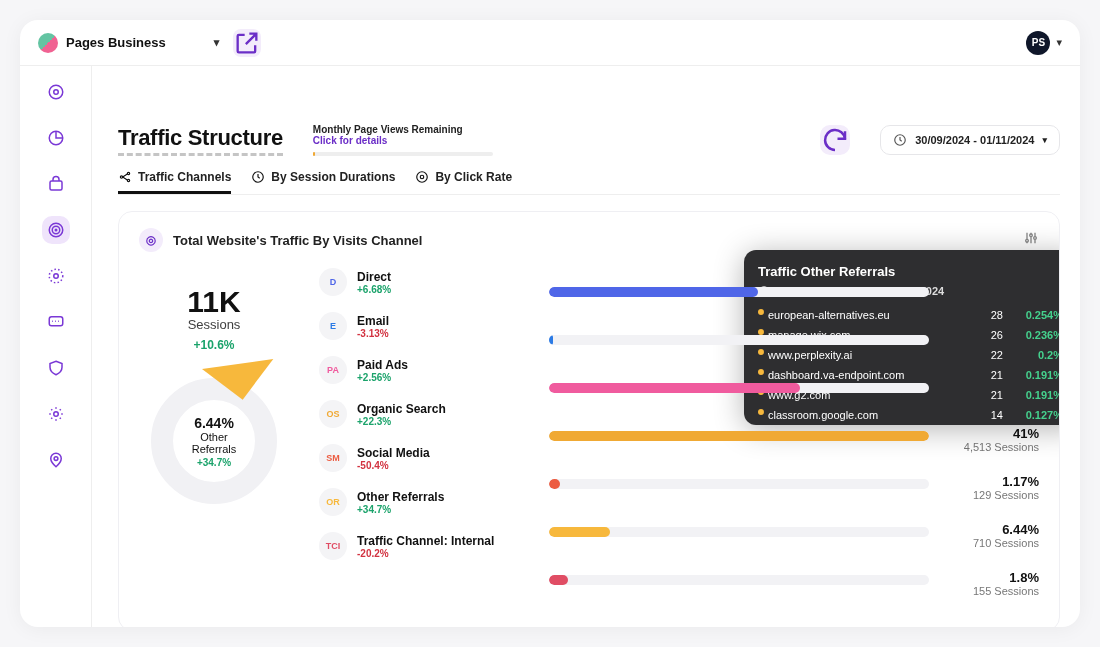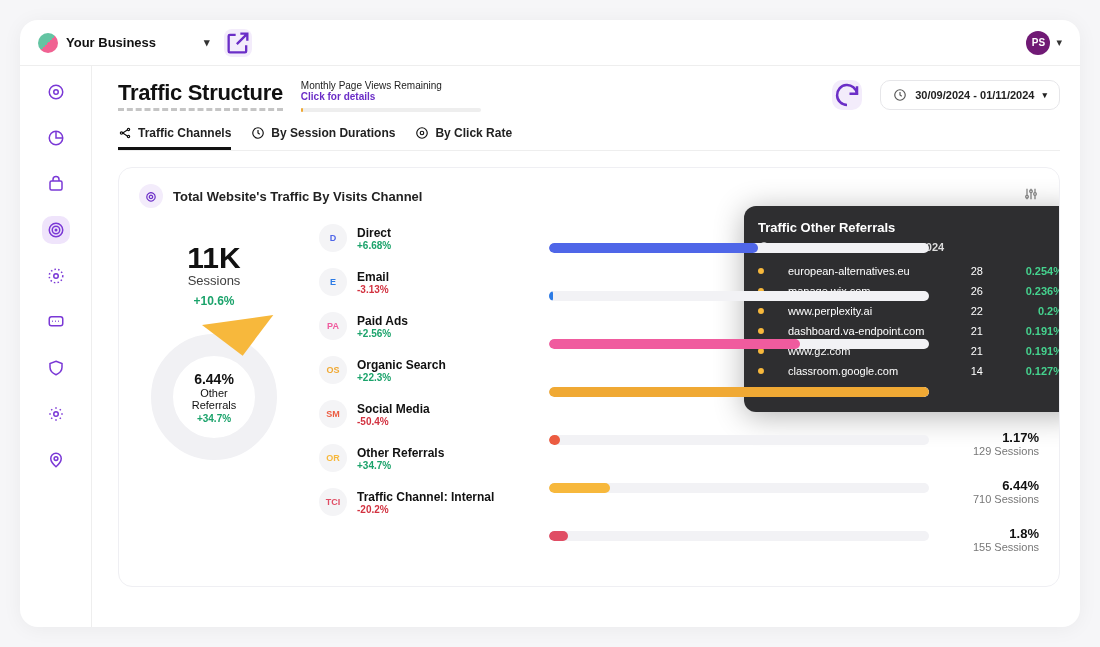--- a/index.html
+++ b/index.html
@@ -8,35 +8,35 @@
 
   .shell { position:absolute; inset:20px; background:#fff; border-radius:18px; box-shadow:0 2px 20px rgba(0,0,0,.05); overflow:hidden; }
 
   
   .topbar { height:46px; border-bottom:1px solid #eee; display:flex; align-items:center; padding:0 18px; }
   .biz { display:flex; align-items:center; gap:8px; font-weight:700; font-size:13px; }
   .biz .logo { width:20px; height:20px; border-radius:50%; background:linear-gradient(135deg,#63c4a2 0 50%,#f06292 50% 100%); display:inline-block; }
   .caret { margin-left:40px; font-size:11px; color:#333; }
   .share-btn { margin-left:14px; width:28px; height:28px; border-radius:8px; background:#f3ecfb; display:flex; align-items:center; justify-content:center; color:#6b2ec7; font-size:13px; }
   .topbar .spacer { flex:1; }
-  .avatar { width:24px; height:24px; border-radius:50%; background:#701a75; color:#fff; font-size:10px; font-weight:700; display:flex; align-items:center; justify-content:center; }
+  .avatar { width:24px; height:24px; border-radius:50%; background:#0f172a; color:#fff; font-size:10px; font-weight:700; display:flex; align-items:center; justify-content:center; }
 
   
   .sidebar { position:absolute; left:0; top:46px; bottom:0; width:72px; border-right:1px solid #eee; display:flex; flex-direction:column; align-items:center; padding-top:12px; gap:18px; }
   .nav-ico { width:28px; height:28px; border-radius:10px; display:flex; align-items:center; justify-content:center; color:#7a38d6; }
   .nav-ico.active { background:#efe4fb; }
   .nav-ico svg { width:18px; height:18px; stroke:#7a38d6; fill:none; stroke-width:2; }
 
   
   .main { position:absolute; left:72px; right:0; top:46px; bottom:0; padding:14px 20px 20px 26px; overflow:hidden; }
 
-  .title-row { display:flex; align-items:flex-start; gap:18px; }
+  .title-row { display:flex; align-items:center; gap:30px;margin-top:44px; }
   h1.page-title { font-size:22px; font-weight:800; letter-spacing:-.3px; border-bottom:3px dashed #c5c5c5; padding-bottom:2px; }
   .quota { font-size:10px; }
-  .quota .lbl { font-weight:400; color:#222; }
+  .quota .lbl { font-weight:700; color:#222; }
   .quota .sub { color:#6b2ec7; font-weight:600; }
   .quota .bar { width:180px; height:4px; background:#eee; border-radius:3px; margin-top:6px; position:relative; }
   .quota .bar::after { content:""; position:absolute; left:0; top:0; height:100%; width:2px; background:#f0a934; border-radius:3px; }
   .title-row .spacer { flex:1; }
   .refresh-btn { width:30px; height:30px; border-radius:10px; background:#f3ecfb; display:flex; align-items:center; justify-content:center; color:#6b2ec7; font-size:14px; }
   .date-pill { height:30px; border:1px solid #e6e6e9; border-radius:10px; display:flex; align-items:center; padding:0 12px; gap:8px; font-size:11px; font-weight:600; color:#222; }
   .date-pill svg { width:14px; height:14px; stroke:#555; fill:none; stroke-width:2; }
 
   
   .tabs { display:flex; gap:20px; margin-top:14px; border-bottom:1px solid #eee; font-size:12px; font-weight:600; color:#222; }
@@ -78,42 +78,42 @@
   
   .col-bars { flex:1; position:relative; }
   .bar-row { height:48px; display:flex; align-items:center; }
   .bar-track { flex:1; height:10px; background:#f2f2f5; border-radius:6px; position:relative; overflow:hidden; }
   .bar-fill { position:absolute; left:0; top:0; height:100%; border-radius:6px; }
   .stat { width:110px; text-align:right; font-size:11px; }
   .stat .p { font-weight:800; font-size:13px;margin-top:6px; }
   .stat .s { color:#777; }
 
   
-  .tooltip { position:absolute; left:195px; top:-18px; width:338px; background:#2e2e30; color:#fff; border-radius:12px; padding:14px 6px 31px 14px; font-size:11px; box-shadow:0 4px 30px rgba(0,0,0,.3); }
+  .tooltip { position:absolute; left:195px; top:-18px; width:338px; background:#2e2e30; color:#fff; border-radius:12px; padding:14px 6px 0 14px; font-size:11px; box-shadow:0 4px 30px rgba(0,0,0,.3); }
   .tooltip::after { content:""; position:absolute; left:184px; bottom:-8px; border:9px solid transparent; border-top-color:#2e2e30; }
   .tooltip h4 { font-size:13px; font-weight:700; margin-bottom:6px; }
   .tooltip .range { display:flex; align-items:center; gap:6px; font-weight:600; color:#ddd; margin-bottom:8px; }
   .tooltip .range svg { width:12px; height:12px; stroke:#bbb; fill:none; stroke-width:2; }
   .tt-list { border-right:3px solid #fff; padding-right:10px; max-height:178px; overflow:hidden; }
-  .tt-row { display:flex; align-items:center; gap:24px; padding:4px 0; }
+  .tt-row { display:flex; align-items:flex-start; gap:4px; padding:4px 0; }
   .tt-row .dot { width:6px; height:6px; border-radius:50%; background:#f7b83c; }
   .tt-row .nm { flex:1; }
   .tt-row .v { width:26px; text-align:right; }
   .tt-row .pc { width:56px; text-align:right; color:#45d28e; font-weight:700; }
 
 </style>
 </head>
 <body>
 
 <div class="shell">
 
   <div class="topbar">
     <div class="biz">
       <span class="logo"></span>
-      <span>Your Business</span>
+      <span>Pages Business</span>
       <span class="caret">▾</span>
     </div>
     <div class="share-btn">
       <svg viewBox="0 0 24 24">
           <path d="M14 4h6v6M20 4l-9 9M19 14v5a1 1 0 0 1-1 1H5a1 1 0 0 1-1-1V6a1 1 0 0 1 1-1h5" fill="none" stroke="currentColor" stroke-width="2"></path>
         </svg>
     </div>
     <div class="spacer"></div>
     <div class="avatar">
         <span>PS</span>

